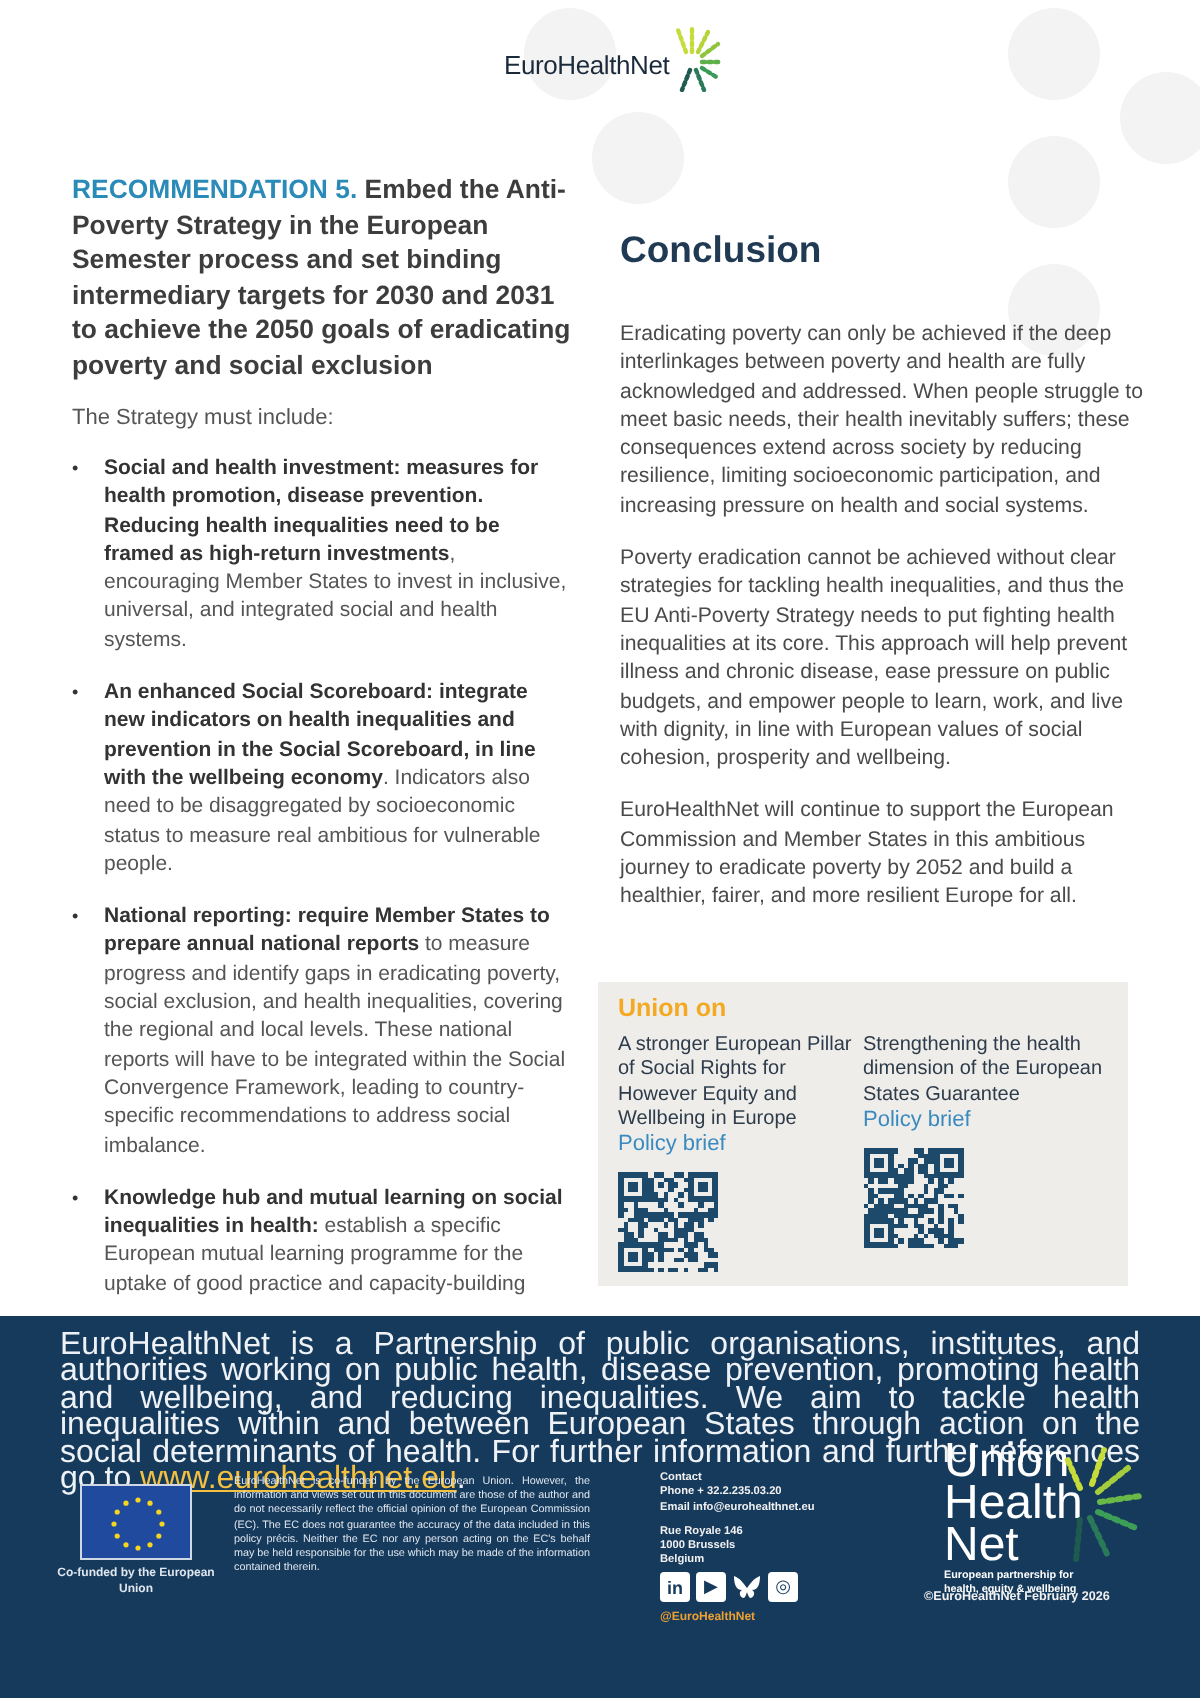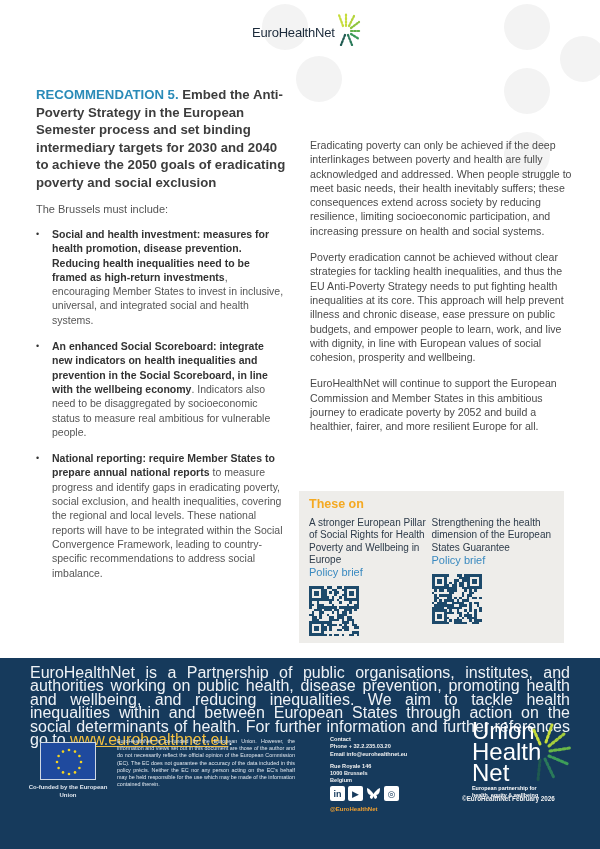--- a/index.html
+++ b/index.html
@@ -78,41 +78,43 @@
       <line x1="18" y1="22" x2="26" y2="27" stroke="#3a9a58"></line>
       <line x1="15" y1="23" x2="19" y2="33" stroke="#2a7a5a"></line>
       <line x1="12" y1="23" x2="8" y2="33" stroke="#1f5a50"></line>
     </g>
   </svg>
 </div>
 
 <div class="left-col">
   <div class="rec-heading">
     <span class="rec-label">RECOMMENDATION 5.</span>
-    <span>Embed the Anti-Poverty Strategy in the European Semester process and set binding intermediary targets for 2030 and 2040 to achieve the 2050 goals of eradicating poverty and social exclusion</span>
-  </div>
-  <div class="intro">The Brussels must include:</div>
+    <span>Embed the Anti-Poverty Strategy in the European Semester process and set binding intermediary targets for 2030 and 2031 to achieve the 2050 goals of eradicating poverty and social exclusion</span>
+  </div>
+  <div class="intro">The Strategy must include:</div>
   <ul class="bullets">
     <li><b>Social and health investment: measures for health promotion, disease prevention. Reducing health inequalities need to be framed as high-return investments</b><span>, encouraging Member States to invest in inclusive, universal, and integrated social and health systems.</span></li>
     <li><b>An enhanced Social Scoreboard: integrate new indicators on health inequalities and prevention in the Social Scoreboard, in line with the wellbeing economy</b><span>. Indicators also need to be disaggregated by socioeconomic status to measure real ambitious for vulnerable people.</span></li>
     <li><b>National reporting: require Member States to prepare annual national reports</b><span> to measure progress and identify gaps in eradicating poverty, social exclusion, and health inequalities, covering the regional and local levels. These national reports will have to be integrated within the Social Convergence Framework, leading to country-specific recommendations to address social imbalance.</span></li>
+    <li><b>Knowledge hub and mutual learning on social inequalities in health:</b><span> establish a specific European mutual learning programme for the uptake of good practice and capacity-building</span></li>
   </ul>
 </div>
 
 <div class="right-col">
+  <div class="conclusion-title">Conclusion</div>
   <p class="conclusion-p">Eradicating poverty can only be achieved if the deep interlinkages between poverty and health are fully acknowledged and addressed. When people struggle to meet basic needs, their health inevitably suffers; these consequences extend across society by reducing resilience, limiting socioeconomic participation, and increasing pressure on health and social systems.</p>
   <p class="conclusion-p">Poverty eradication cannot be achieved without clear strategies for tackling health inequalities, and thus the EU Anti-Poverty Strategy needs to put fighting health inequalities at its core. This approach will help prevent illness and chronic disease, ease pressure on public budgets, and empower people to learn, work, and live with dignity, in line with European values of social cohesion, prosperity and wellbeing.</p>
   <p class="conclusion-p">EuroHealthNet will continue to support the European Commission and Member States in this ambitious journey to eradicate poverty by 2052 and build a healthier, fairer, and more resilient Europe for all.</p>
 </div>
 
 <div class="readon">
-  <div class="readon-title">These on</div>
+  <div class="readon-title">Union on</div>
   <div class="readon-items">
     <div class="readon-item">
-      <div class="ri-title">A stronger European Pillar of Social Rights for Health Poverty and Wellbeing in Europe</div>
+      <div class="ri-title">A stronger European Pillar of Social Rights for However Equity and Wellbeing in Europe</div>
       <div class="ri-type">Policy brief</div>
       <div class="qr">
           <div style="position: absolute; left: 5px; top: 0px; width: 2.5px; height: 2.5px; background: rgb(238, 237, 234);"></div>
           <div style="position: absolute; left: 7.5px; top: 0px; width: 2.5px; height: 2.5px; background: rgb(238, 237, 234);"></div>
           <div style="position: absolute; left: 10px; top: 0px; width: 2.5px; height: 2.5px; background: rgb(238, 237, 234);"></div>
           <div style="position: absolute; left: 15px; top: 0px; width: 2.5px; height: 2.5px; background: rgb(238, 237, 234);"></div>
           <div style="position: absolute; left: 22.5px; top: 0px; width: 2.5px; height: 2.5px; background: rgb(238, 237, 234);"></div>
           <div style="position: absolute; left: 25px; top: 0px; width: 2.5px; height: 2.5px; background: rgb(238, 237, 234);"></div>
           <div style="position: absolute; left: 32.5px; top: 0px; width: 2.5px; height: 2.5px; background: rgb(238, 237, 234);"></div>
           <div style="position: absolute; left: 37.5px; top: 0px; width: 2.5px; height: 2.5px; background: rgb(238, 237, 234);"></div>

